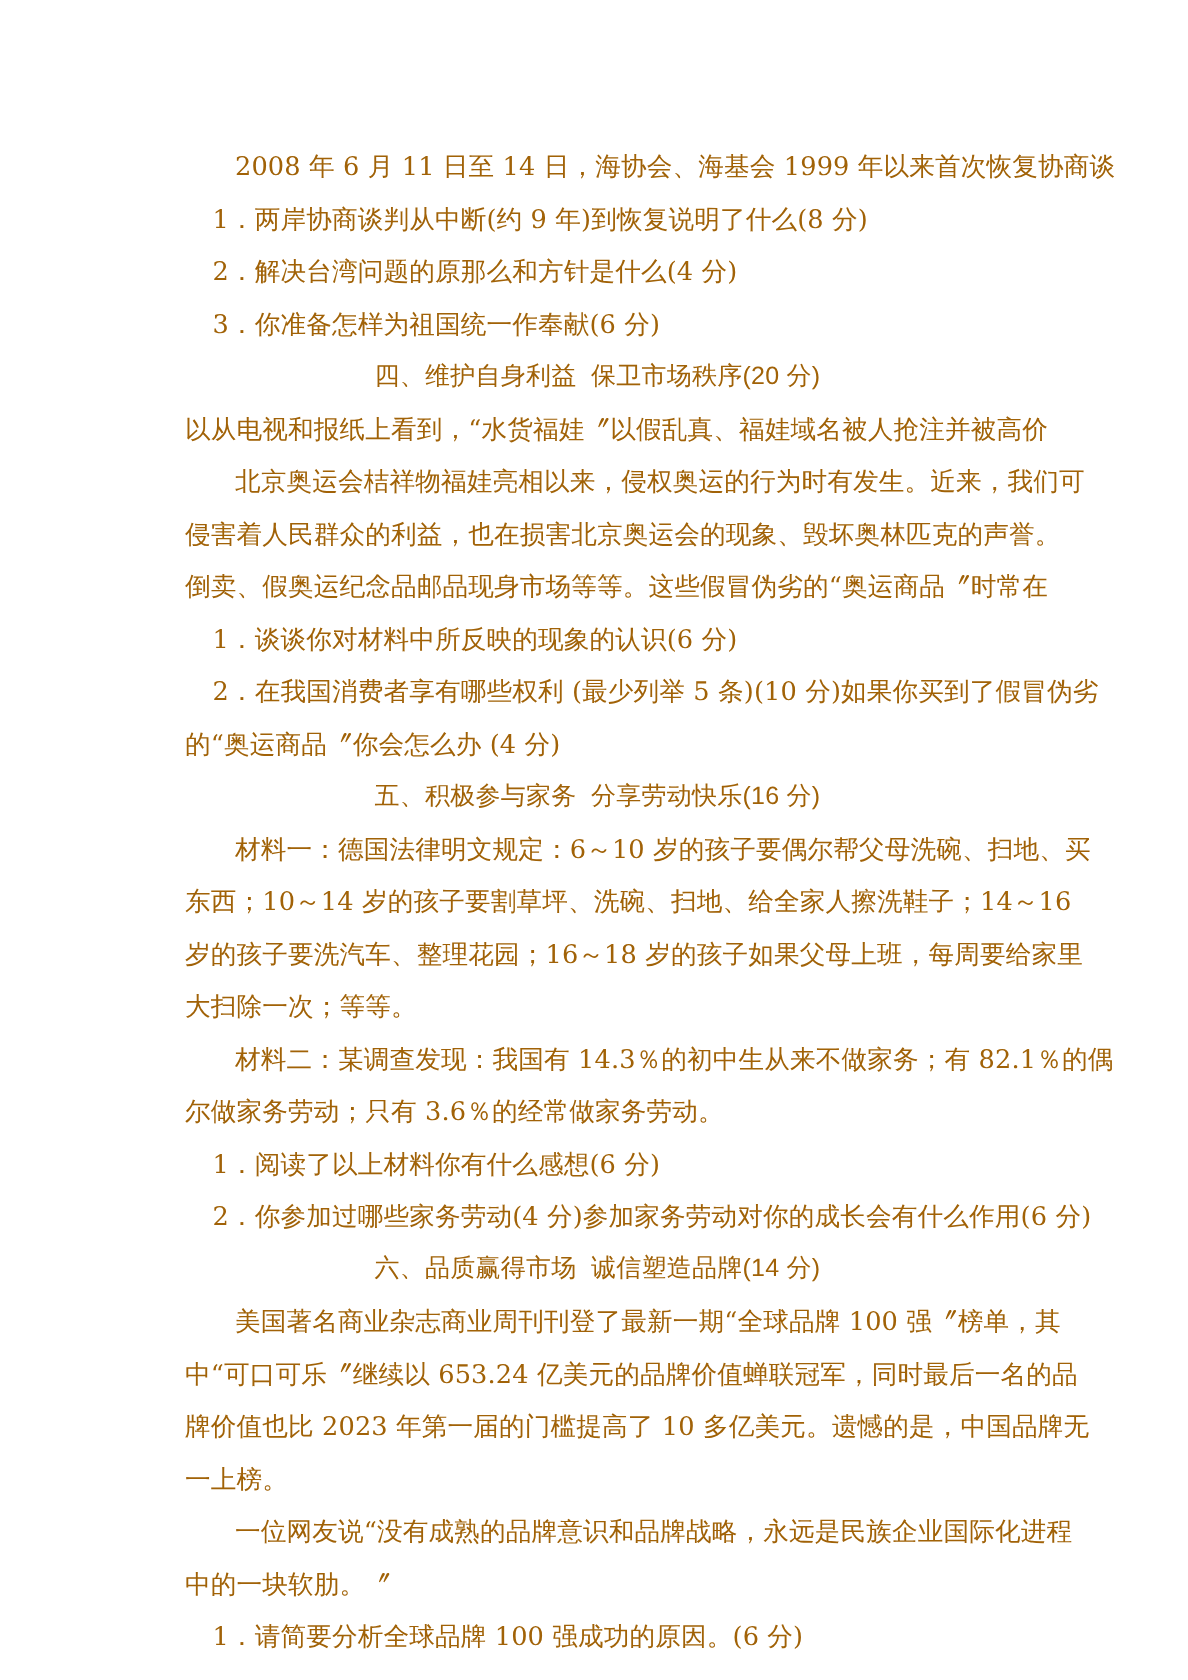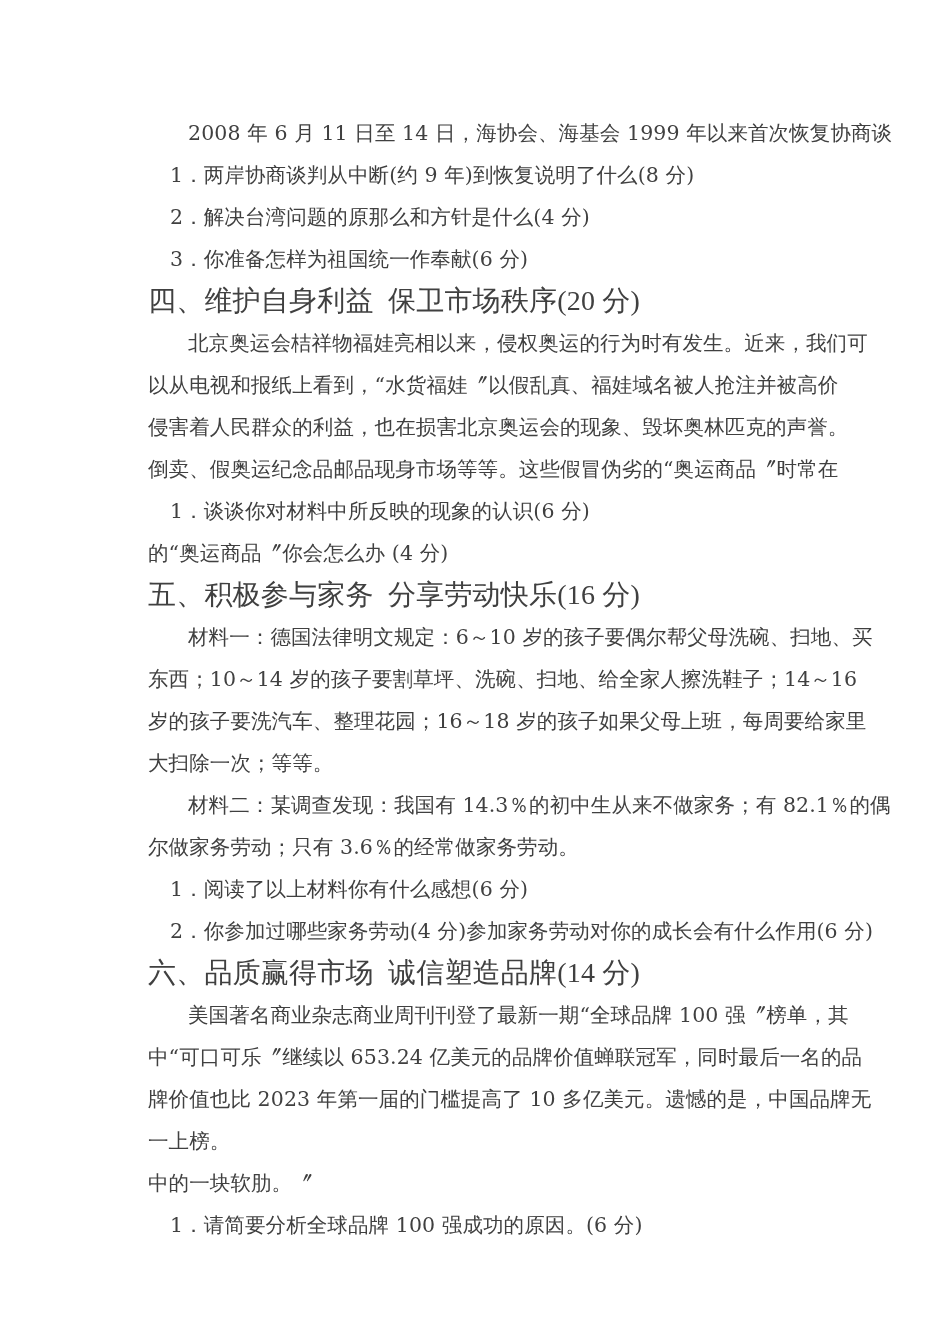--- a/index.html
+++ b/index.html
@@ -34,35 +34,36 @@
     width: 660px;
   }
 
   
   .ln {
     height: 42px;
     line-height: 42px;
     white-space: pre;
     font-size: 20.5px;
     letter-spacing: 0.1px;
-    color: #404040;
+    color: #a16207;
   }
 
   
   .body-text {
     font-family: "DejaVu Serif", "Liberation Serif", serif;
     font-weight: 400;
   }
 
   
   .heading {
-    font-family: Liberation Serif, serif;
+    font-family: Liberation Sans, sans-serif;
     font-weight: 400;
-    font-size: 28px;
+    font-size: 20px;
     letter-spacing: 0.2px;
+    text-align: center;
   }
 
   
   .q-line {
     padding-left: 22px;
   }
   
   .para-first {
     padding-left: 40px;
   }
@@ -76,36 +77,38 @@
 </head>
 <body>
 
 <div id="page" style="background: rgb(255, 255, 255);">
   <div id="doc-body" style="color: rgb(29, 29, 29);">
       <div class="ln body-text para-first">2008 年 6 月 11 日至 14 日，海协会、海基会 1999 年以来首次恢复协商谈</div>
       <div class="ln body-text q-line">1．两岸协商谈判从中断(约 9 年)到恢复说明了什么(8 分)</div>
       <div class="ln body-text q-line">2．解决台湾问题的原那么和方针是什么(4 分)</div>
       <div class="ln body-text q-line">3．你准备怎样为祖国统一作奉献(6 分)</div>
       <div class="ln heading para-cont">四、维护自身利益  保卫市场秩序(20 分)</div>
+      <div class="ln body-text para-cont">以从电视和报纸上看到，“水货福娃〞以假乱真、福娃域名被人抢注并被高价</div>
       <div class="ln body-text para-first">北京奥运会桔祥物福娃亮相以来，侵权奥运的行为时有发生。近来，我们可</div>
-      <div class="ln body-text para-cont">以从电视和报纸上看到，“水货福娃〞以假乱真、福娃域名被人抢注并被高价</div>
       <div class="ln body-text para-cont">侵害着人民群众的利益，也在损害北京奥运会的现象、毁坏奥林匹克的声誉。</div>
       <div class="ln body-text para-cont">倒卖、假奥运纪念品邮品现身市场等等。这些假冒伪劣的“奥运商品〞时常在</div>
       <div class="ln body-text q-line">1．谈谈你对材料中所反映的现象的认识(6 分)</div>
+      <div class="ln body-text q-line">2．在我国消费者享有哪些权利 (最少列举 5 条)(10 分)如果你买到了假冒伪劣</div>
       <div class="ln body-text para-cont">的“奥运商品〞你会怎么办 (4 分)</div>
       <div class="ln heading para-cont">五、积极参与家务  分享劳动快乐(16 分)</div>
       <div class="ln body-text mat-first">材料一：德国法律明文规定：6～10 岁的孩子要偶尔帮父母洗碗、扫地、买</div>
       <div class="ln body-text para-cont">东西；10～14 岁的孩子要割草坪、洗碗、扫地、给全家人擦洗鞋子；14～16</div>
       <div class="ln body-text para-cont">岁的孩子要洗汽车、整理花园；16～18 岁的孩子如果父母上班，每周要给家里</div>
       <div class="ln body-text para-cont">大扫除一次；等等。</div>
       <div class="ln body-text mat-first">材料二：某调查发现：我国有 14.3％的初中生从来不做家务；有 82.1％的偶</div>
       <div class="ln body-text para-cont">尔做家务劳动；只有 3.6％的经常做家务劳动。</div>
       <div class="ln body-text q-line">1．阅读了以上材料你有什么感想(6 分)</div>
       <div class="ln body-text q-line">2．你参加过哪些家务劳动(4 分)参加家务劳动对你的成长会有什么作用(6 分)</div>
       <div class="ln heading para-cont">六、品质赢得市场  诚信塑造品牌(14 分)</div>
       <div class="ln body-text para-first">美国著名商业杂志商业周刊刊登了最新一期“全球品牌 100 强〞榜单，其</div>
       <div class="ln body-text para-cont">中“可口可乐〞继续以 653.24 亿美元的品牌价值蝉联冠军，同时最后一名的品</div>
       <div class="ln body-text para-cont">牌价值也比 2023 年第一届的门槛提高了 10 多亿美元。遗憾的是，中国品牌无</div>
       <div class="ln body-text para-cont">一上榜。</div>
+      <div class="ln body-text para-first">一位网友说“没有成熟的品牌意识和品牌战略，永远是民族企业国际化进程</div>
       <div class="ln body-text para-cont">中的一块软肋。〞</div>
       <div class="ln body-text q-line">1．请简要分析全球品牌 100 强成功的原因。(6 分)</div>
     </div>
 </div>
 
 </body></html>

